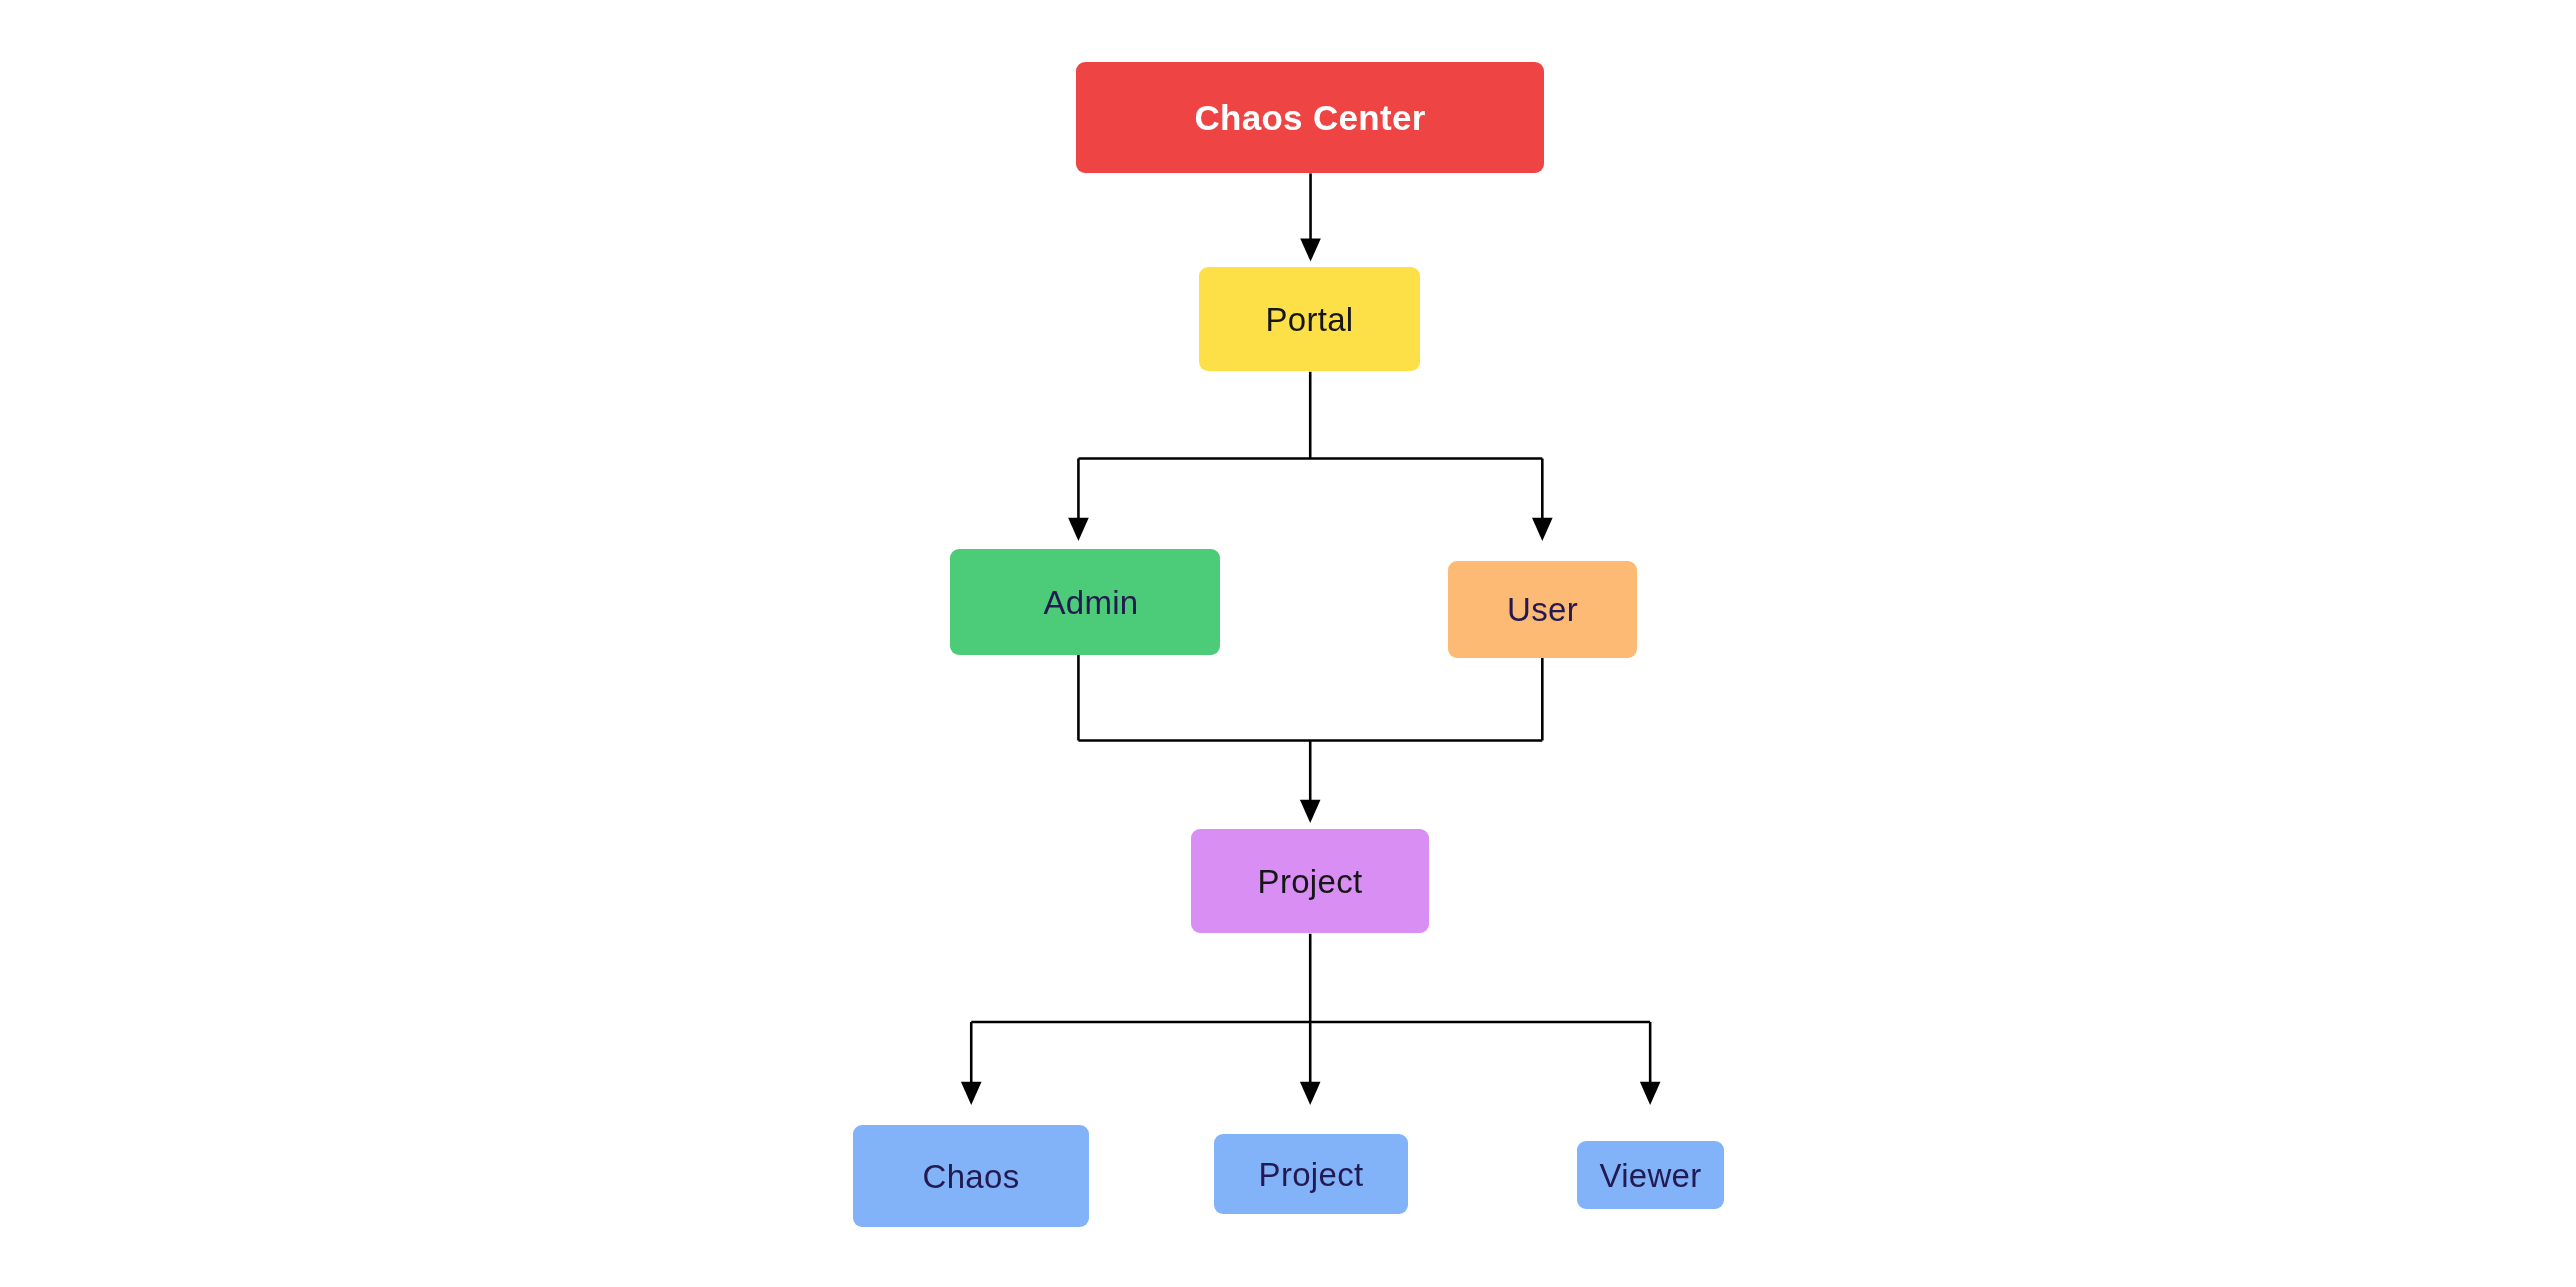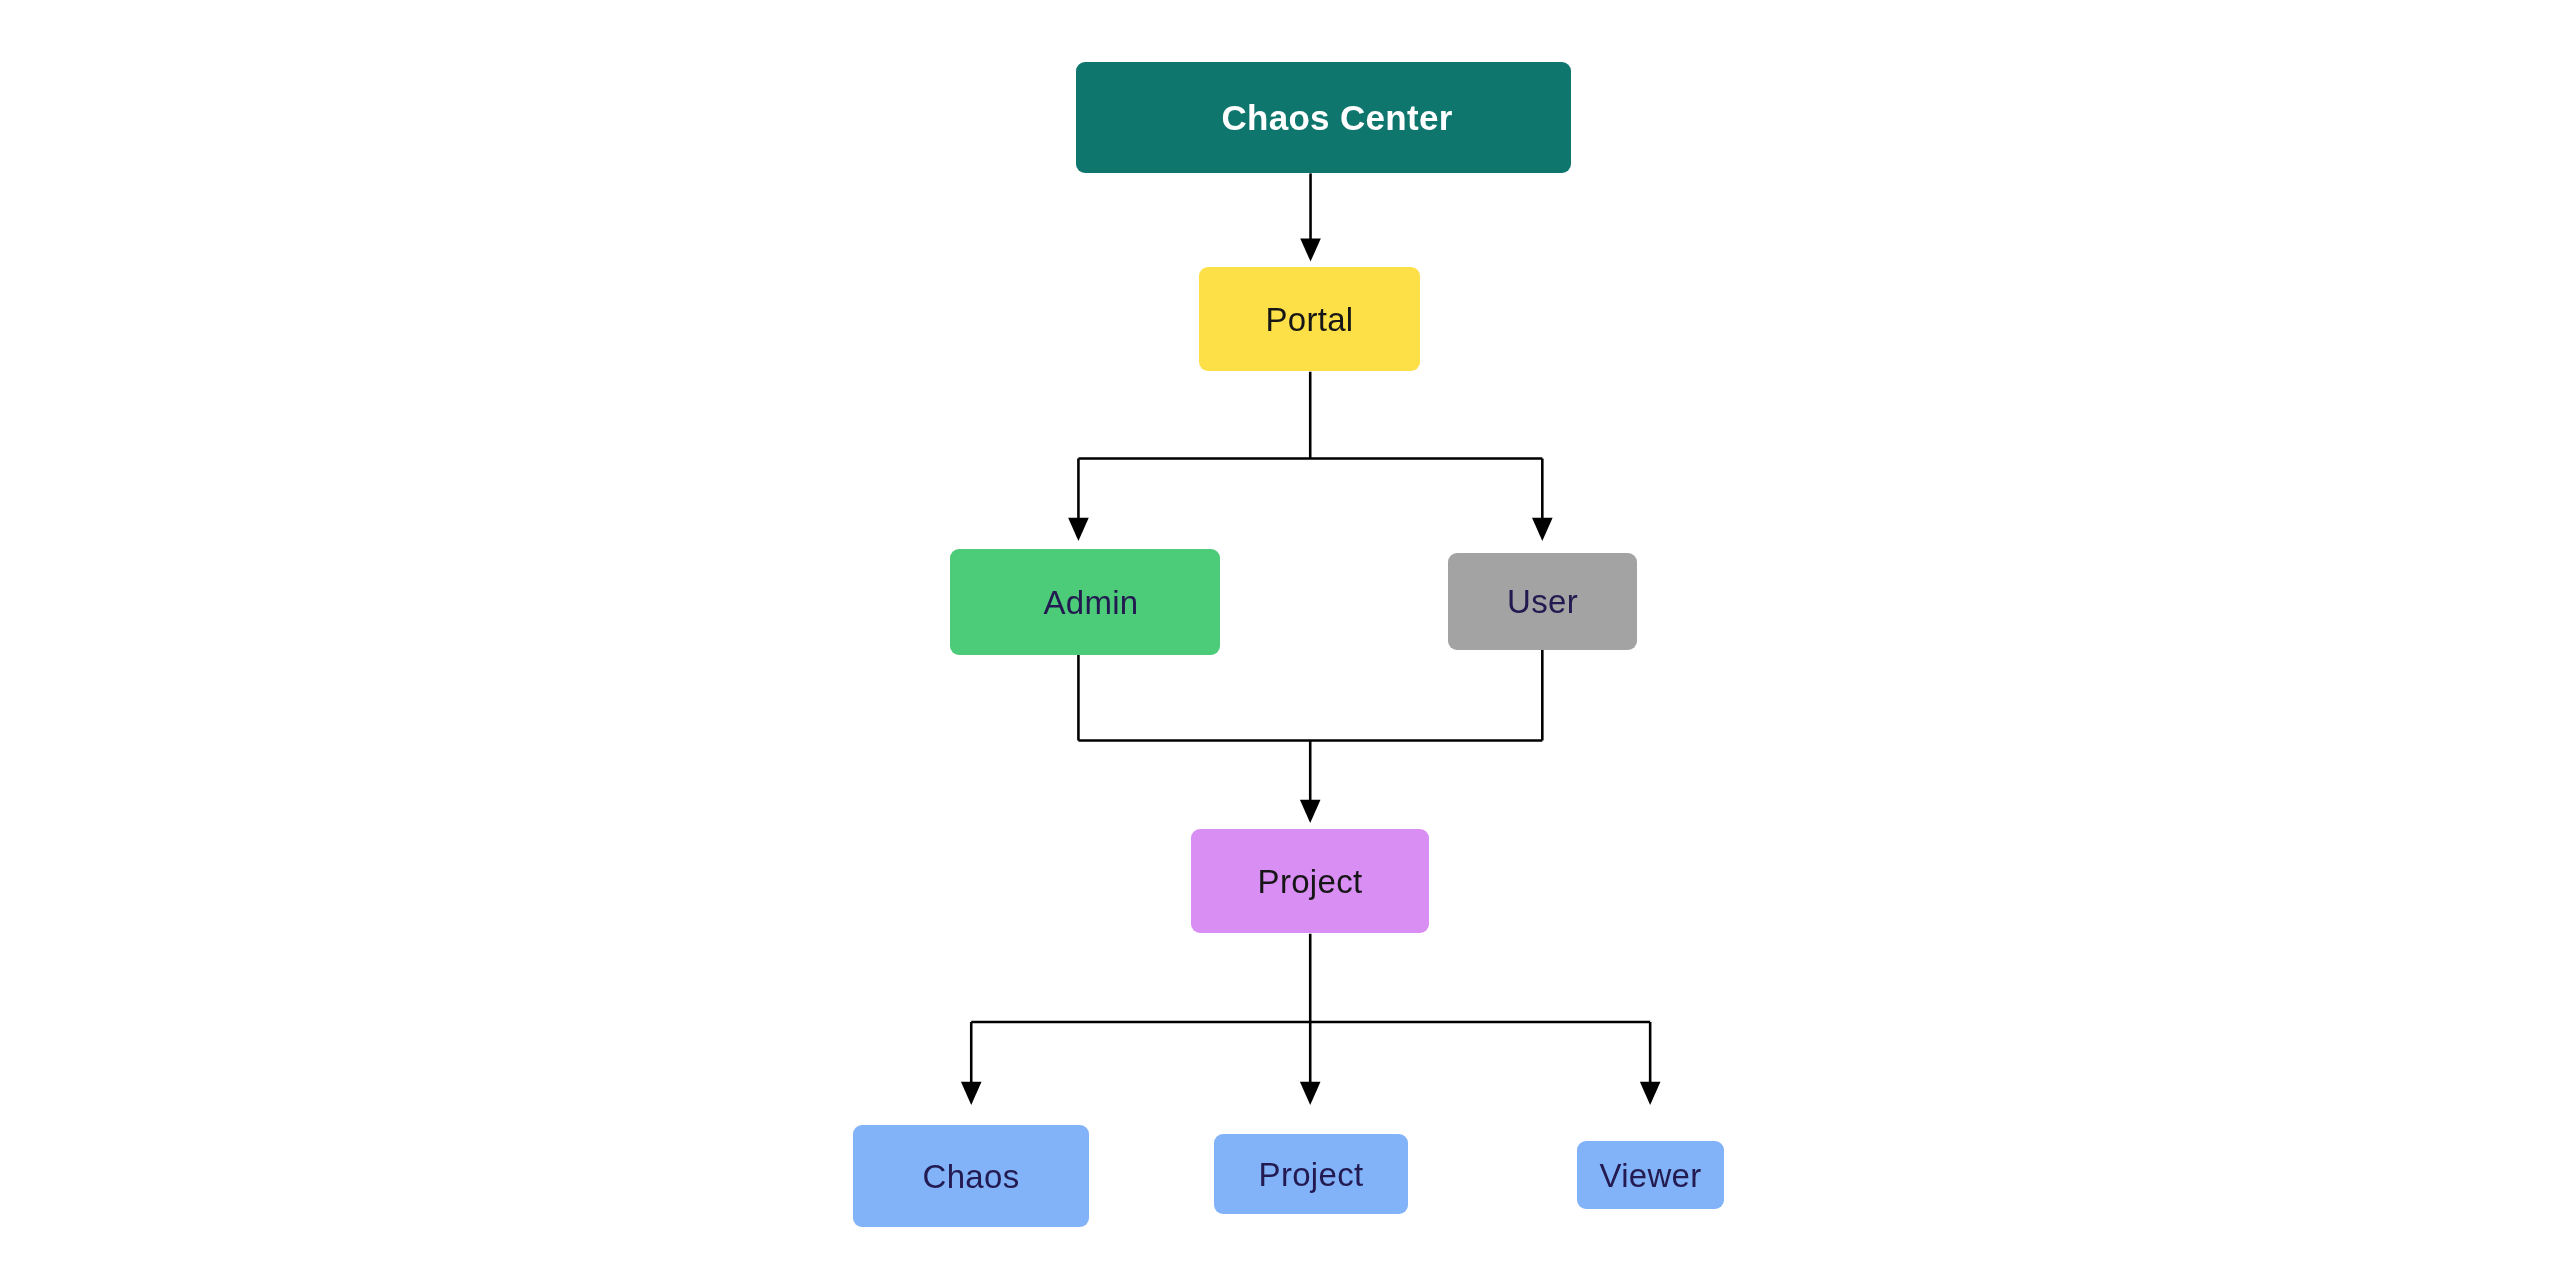--- a/index.html
+++ b/index.html
@@ -64,33 +64,33 @@
       <path d="M2035.5 406 L2019.5 370 L2051.5 370 Z" fill="#000000"></path>
       <path d="M1675 840 L1659 804 L1691 804 Z" fill="#000000"></path>
       <path d="M2395.5 840 L2379.5 804 L2411.5 804 Z" fill="#000000"></path>
       <path d="M2035 1278 L2019 1242 L2051 1242 Z" fill="#000000"></path>
       <path d="M1508.5 1716 L1492.5 1680 L1524.5 1680 Z" fill="#000000"></path>
       <path d="M2035 1716 L2019 1680 L2051 1680 Z" fill="#000000"></path>
       <path d="M2563 1716 L2547 1680 L2579 1680 Z" fill="#000000"></path>
     </g>
   </svg>
 
-  <div class="node title" id="node-chaos-center" style="background: #0f766e; color: rgb(255, 255, 255); font-weight: 700; padding-left: 27px;">
+  <div class="node title" id="node-chaos-center" style="background: #ef4444; color: rgb(255, 255, 255); font-weight: 700;">
     <span>Chaos Center</span>
   </div>
 
   <div class="node" id="node-portal" style="background: #fde047; color: rgb(22, 22, 22);">
     <span>Portal</span>
   </div>
 
   <div class="node" id="node-admin" style="background: rgb(76, 203, 120); color: rgb(34, 26, 80); padding-left: 12px;">
     <span>Admin</span>
   </div>
 
-  <div class="node" id="node-user" style="background: #a3a3a3; color: rgb(34, 26, 80);">
+  <div class="node" id="node-user" style="background: #fdba74; color: rgb(34, 26, 80); margin-top: 8px;">
     <span>User</span>
   </div>
 
   <div class="node" id="node-project" style="background: rgb(217, 142, 243); color: rgb(22, 22, 22);">
     <span>Project</span>
   </div>
 
   <div class="node" id="node-owner" style="background: rgb(130, 179, 249); color: rgb(34, 26, 80);">
     <span>Chaos</span>
   </div>

